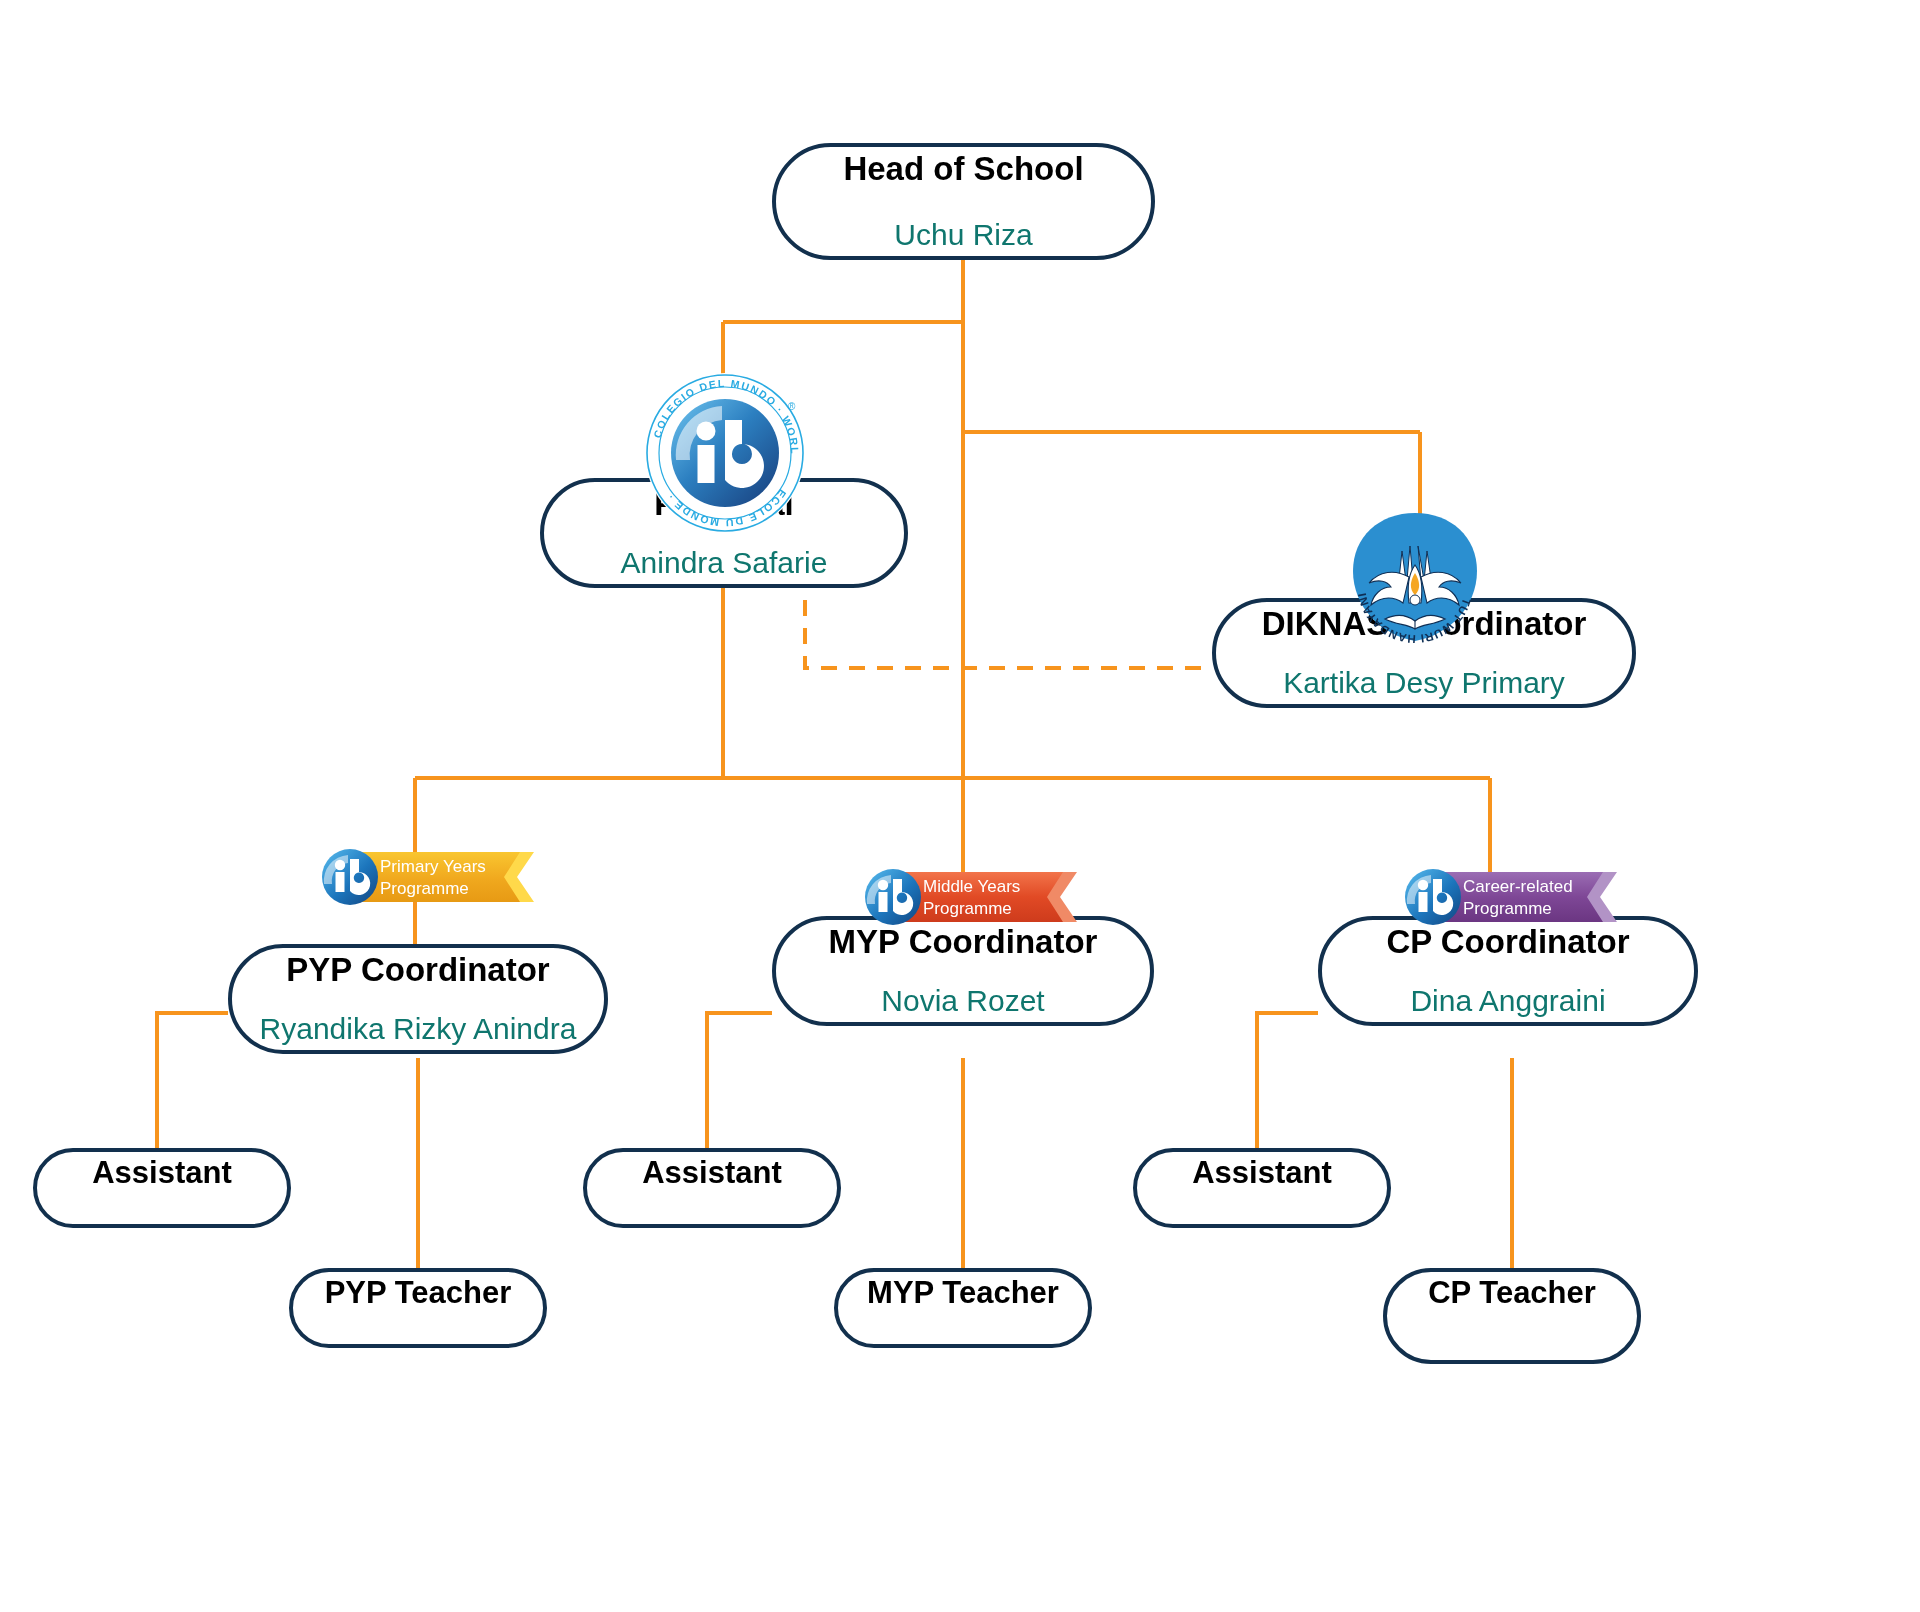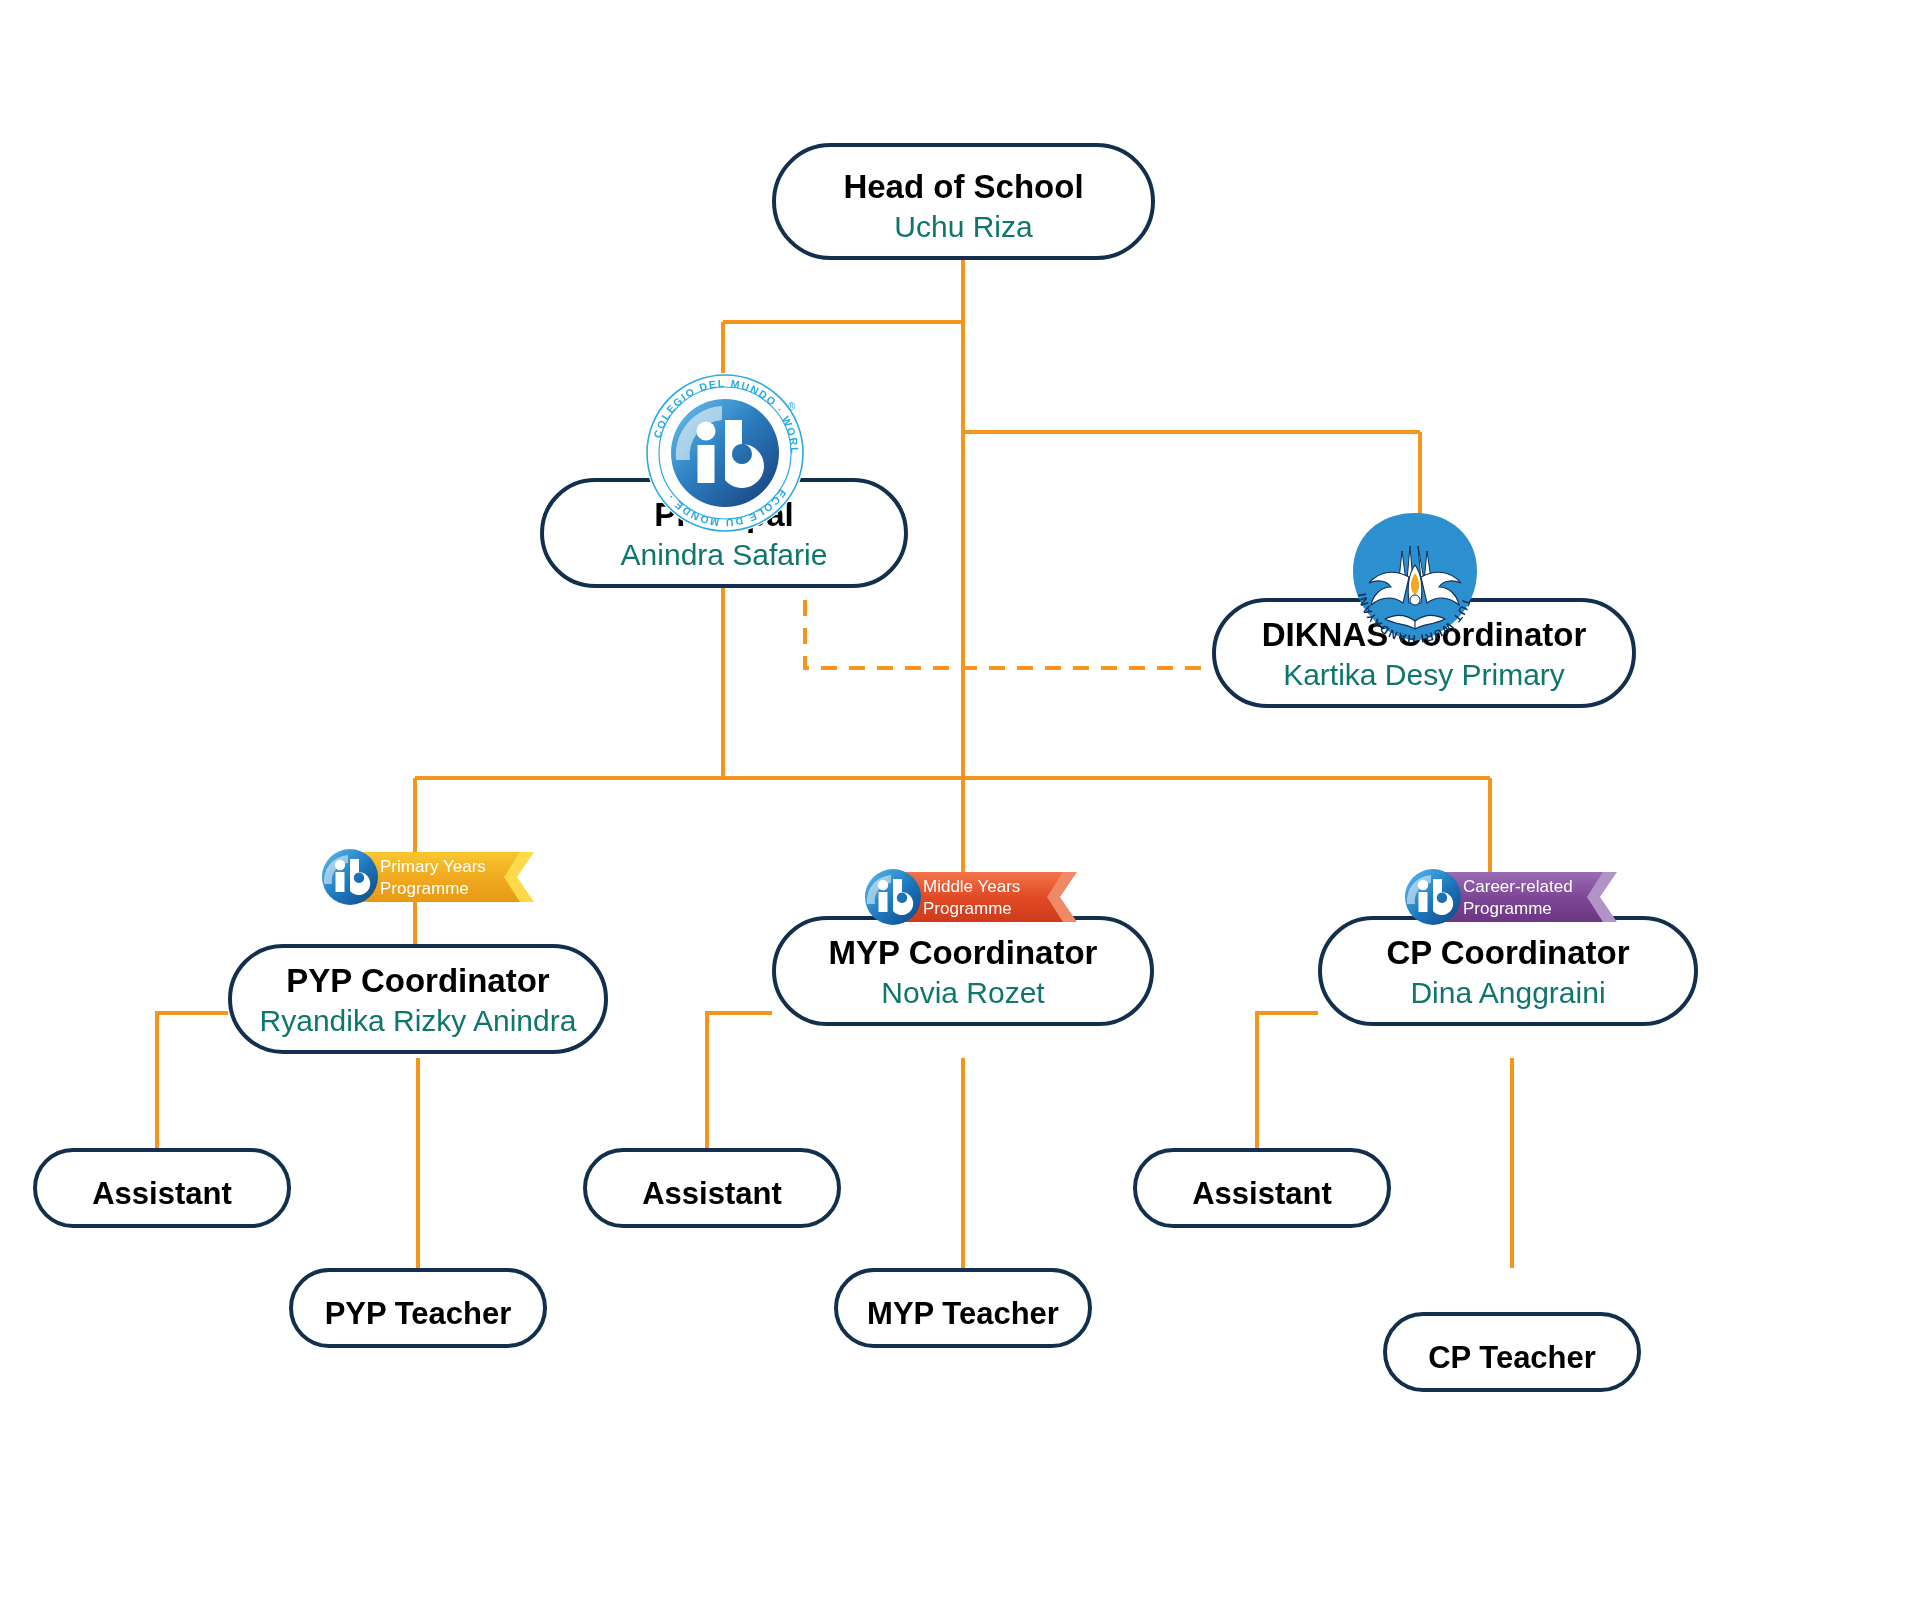--- a/index.html
+++ b/index.html
@@ -34,24 +34,24 @@
   
   .node {
     position: absolute;
     box-sizing: border-box;
     background: #ffffff;
     border: 4px solid #12304d;
     border-radius: 999px;
     display: flex;
     flex-direction: column;
     align-items: center;
-    justify-content: flex-end;
+    justify-content: space-between;
     text-align: center;
     z-index: 5;
-    padding: 12px 26px;
+    padding: 4px 26px;
   }
   .node .title {
     font-weight: bold;
     color: #000000;
     line-height: 1.12;
     white-space: nowrap;
   }
   .node .person {
     color: #0f766e;
     line-height: 1.18;
@@ -324,17 +324,17 @@
   </div>
 
   <div class="node one-line" style="left:289px; top:1268px; width:258px; height:80px;">
     <div class="title">PYP Teacher</div>
   </div>
 
   <div class="node one-line" style="left:834px; top:1268px; width:258px; height:80px;">
     <div class="title">MYP Teacher</div>
   </div>
 
-  <div class="node one-line" style="left:1383px; top:1312px; width:258px; height:80px;">
+  <div class="node one-line" style="left:1383px; top:1268px; width:258px; height:96px;">
     <div class="title">CP Teacher</div>
   </div>
 
 </div>
 
 </body></html>

